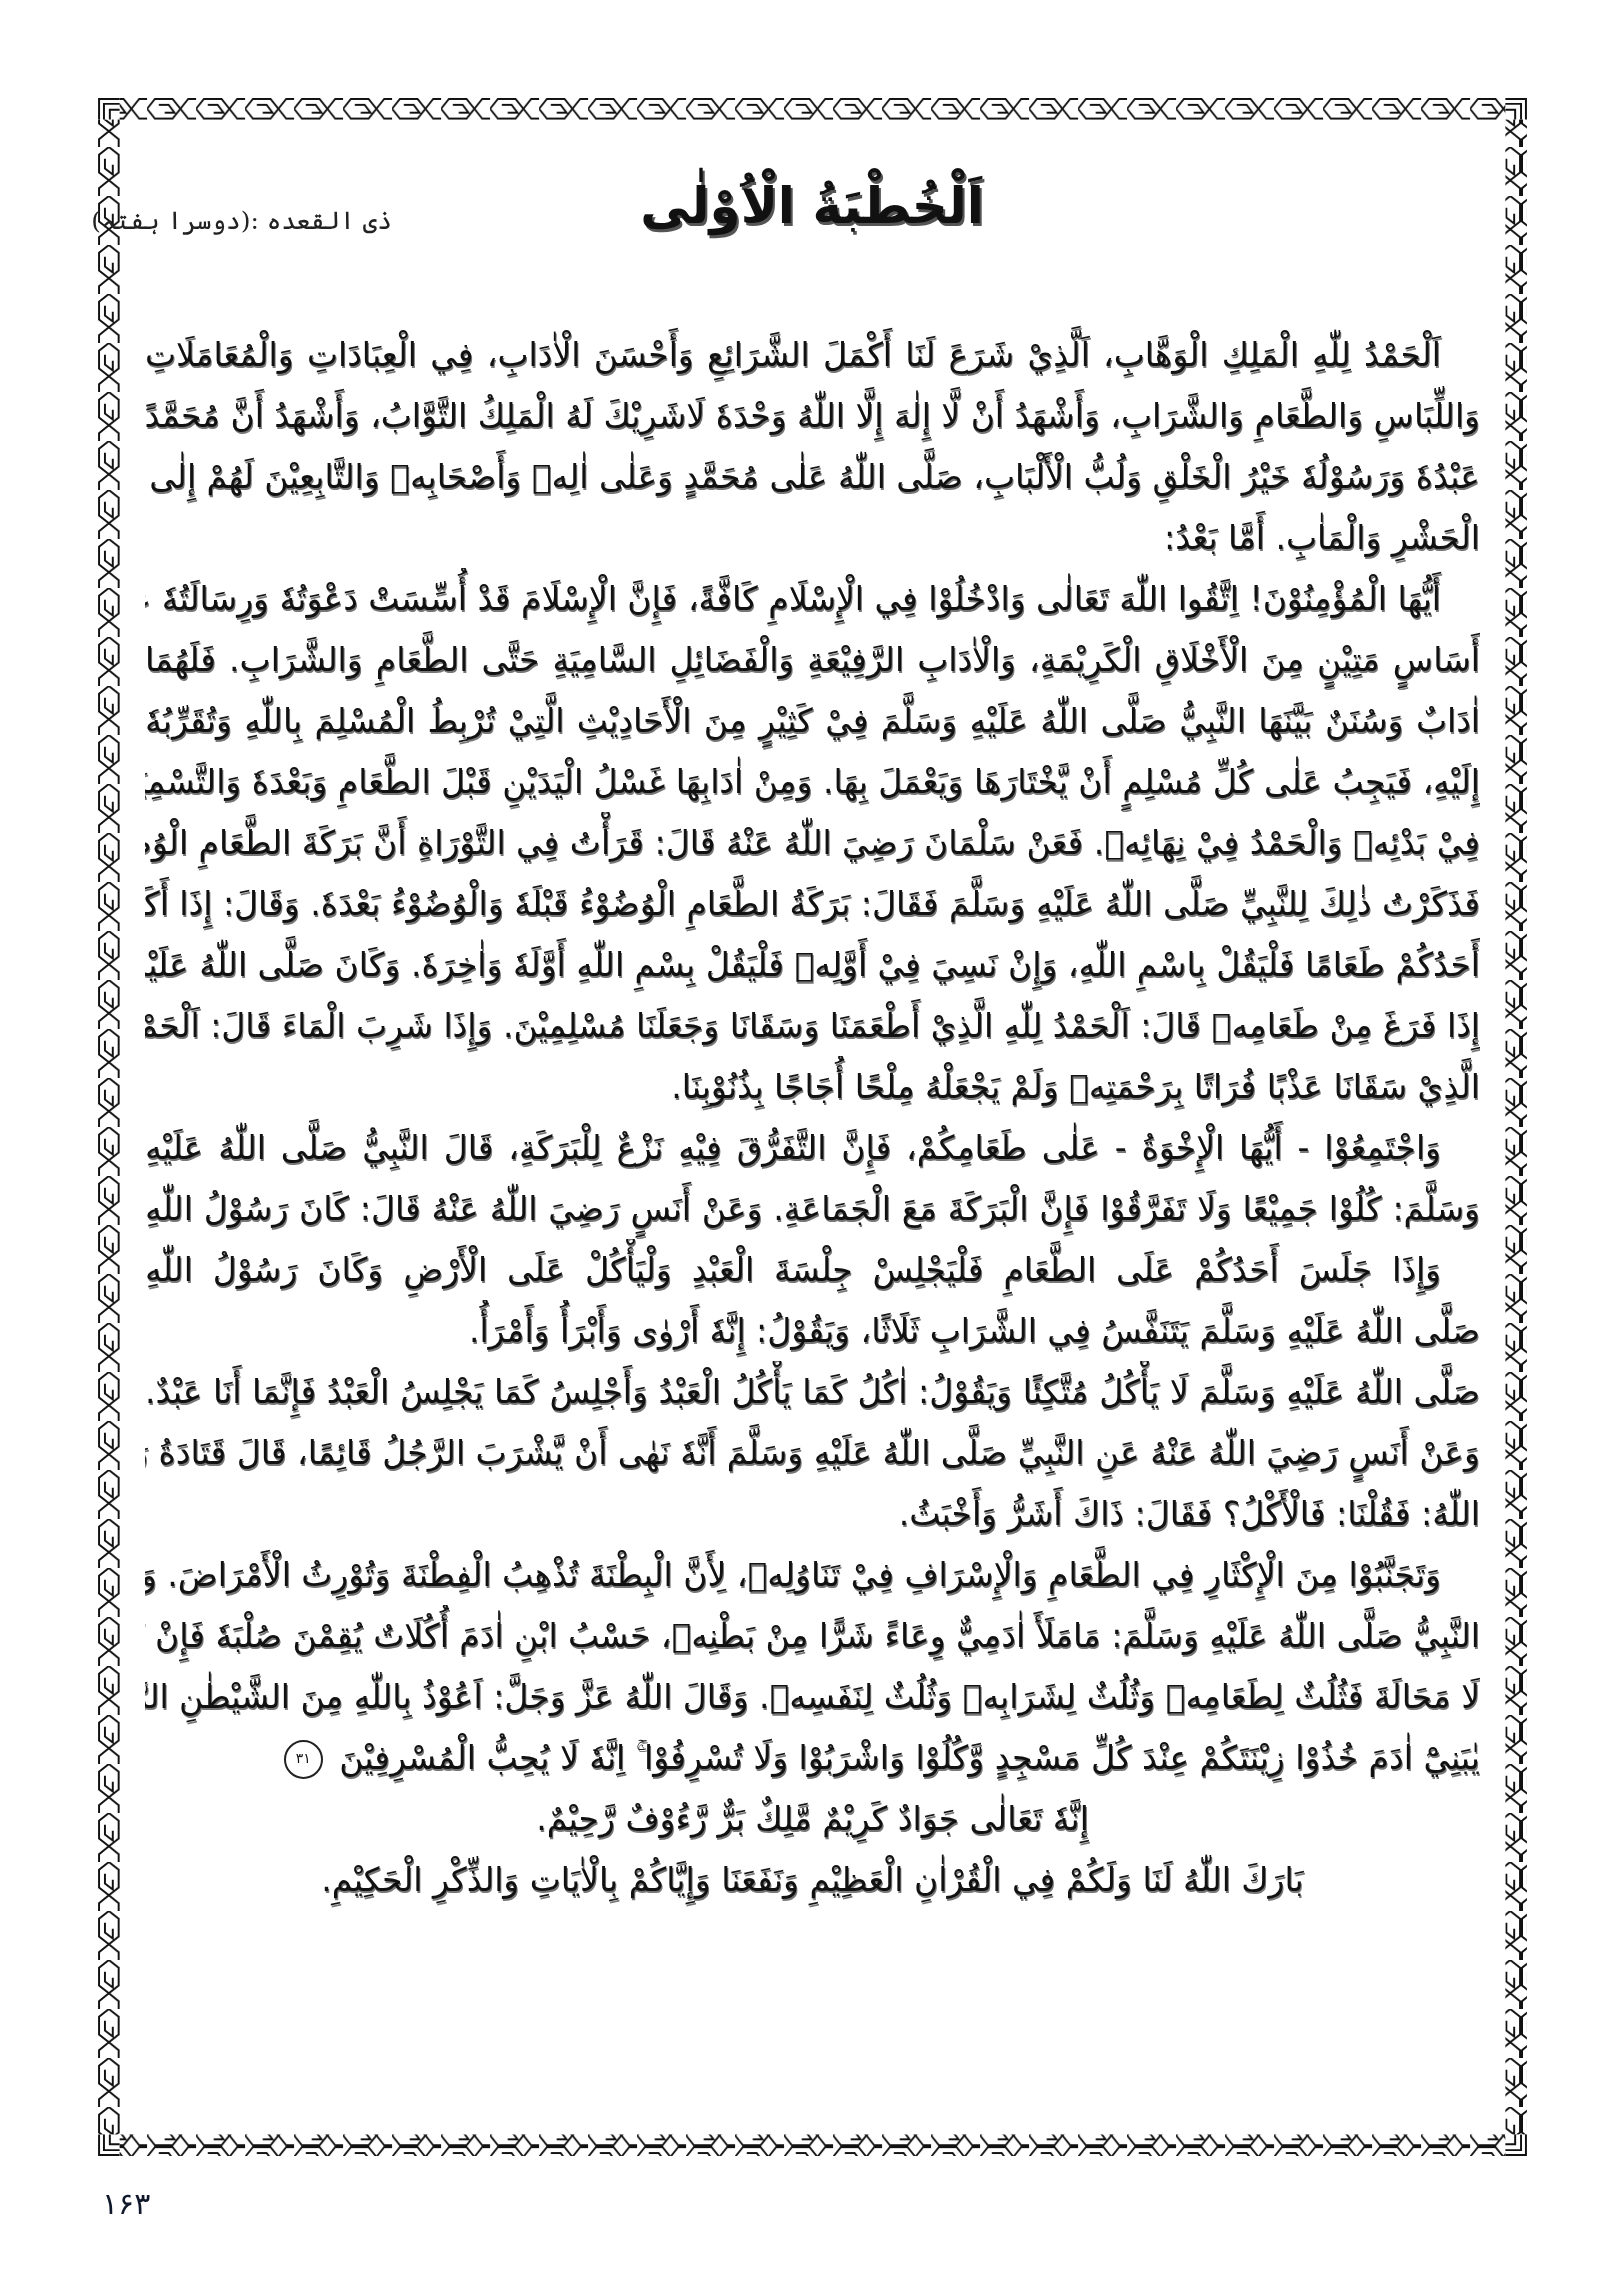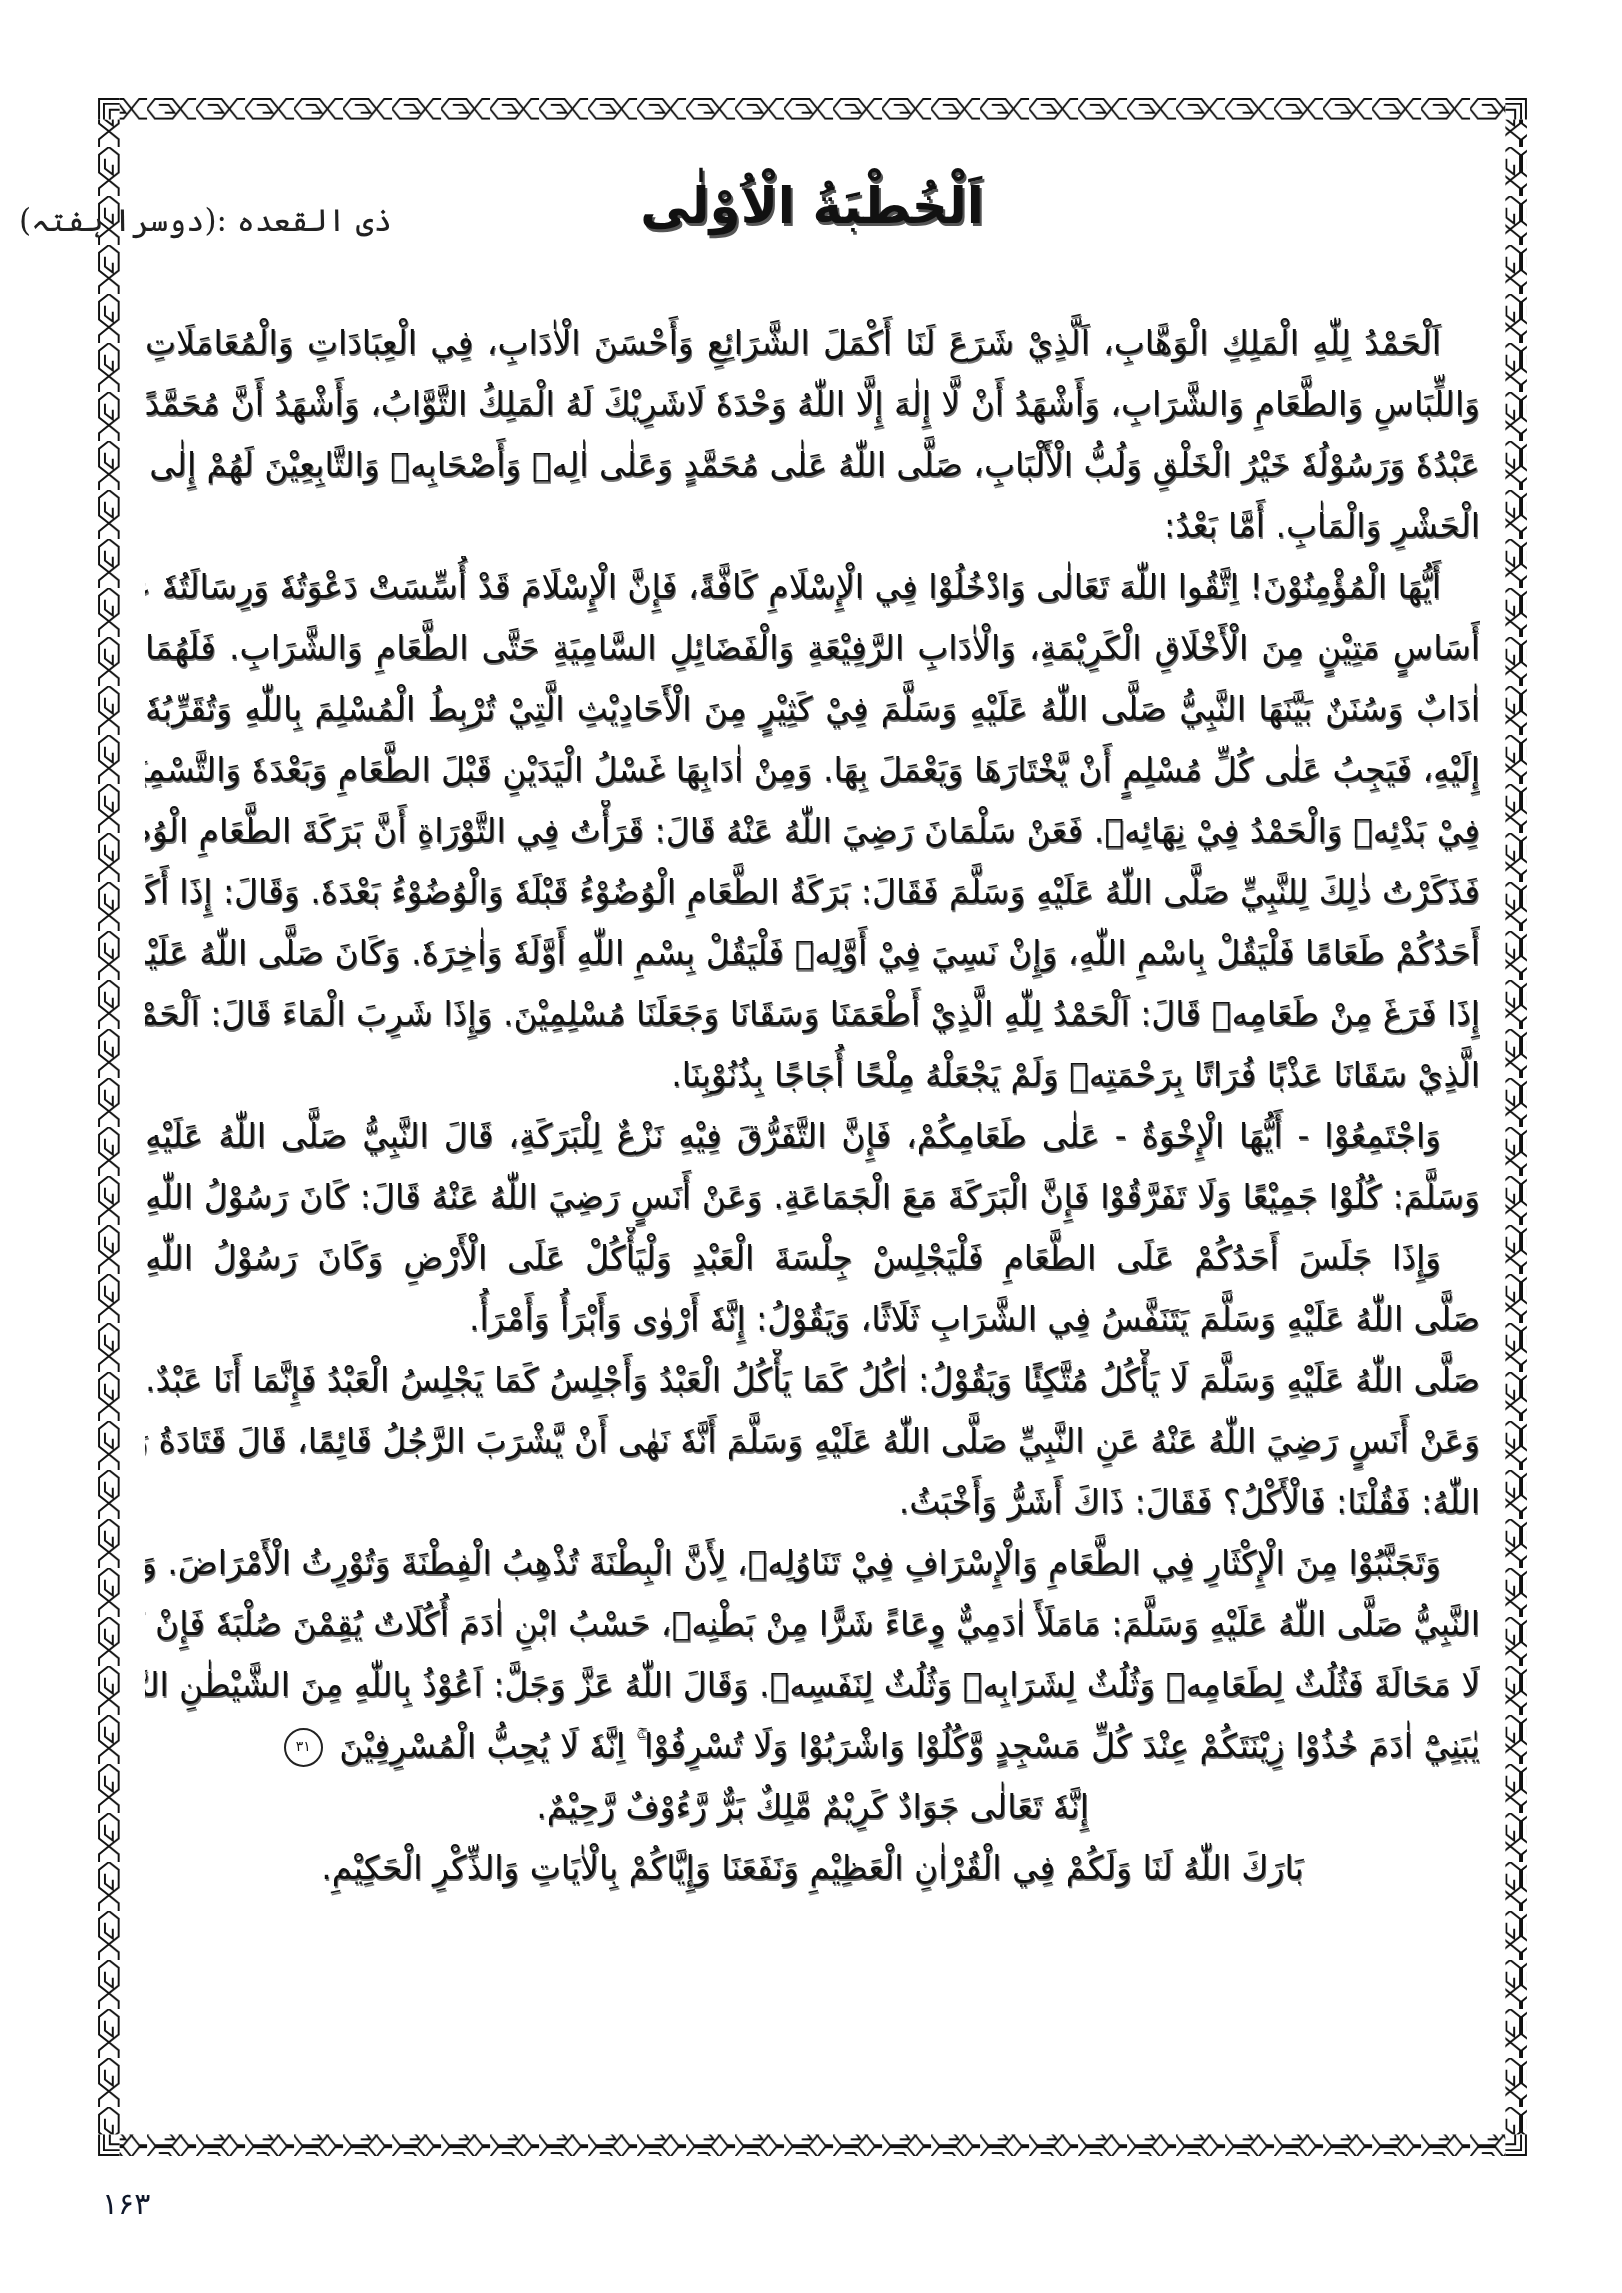--- a/index.html
+++ b/index.html
@@ -1,27 +1,27 @@
 <!DOCTYPE html>
 <html><head>
 <meta charset="utf-8">
 <style>
   html, body { margin:0; padding:0; background:#ffffff; }
   body { width:1622px; height:2294px; position:relative; overflow:hidden;
          font-family:"DejaVu Sans", sans-serif; color:#111; }
   .frame { position:absolute; left:98px; top:98px; width:1429px; height:2058px; box-sizing:border-box; }
   .frame svg { position:absolute; left:0; top:0; }
   .header-note { position:absolute; left:137px; top:196px; width:255px; height:49px;
-    font-family:"DejaVu Serif", serif; font-size:31px; direction:rtl; text-align:left;
+    font-family:"DejaVu Serif", serif; font-size:25px; direction:rtl; text-align:left;
     line-height:49px; white-space:nowrap; color:#222; }
   .title { position:absolute; left:469px; top:147px; width:686px; height:118px;
     font-family:"DejaVu Sans", sans-serif; font-weight:bold; font-size:50px; direction:rtl;
     text-align:center; line-height:118px; color:#111;
     text-shadow:2px 2.9px 0 #555; }
-  .body { position:absolute; left:145px; top:312px; width:1335px; }
+  .body { position:absolute; left:145px; top:324px; width:1335px; }
   .line { height:61px; line-height:61px; font-size:33px; direction:rtl; white-space:nowrap;
     overflow:hidden; text-shadow:1px 2px 0 #777; color:#111; font-family:"DejaVu Sans", sans-serif; }
   .line.justify { text-align:justify; text-align-last:justify; }
   .line.start { text-align:right; }
   .line.indent { padding-right:39px; }
   .line.center { text-align:center; }
   .verse-num { display:inline-block; width:35px; height:35px; border:2px double #222; border-radius:50%;
     font-size:14px; line-height:33px; text-align:center; vertical-align:middle; margin-right:5.9px; text-shadow:none; }
   .page-num { position:absolute; left:102px; top:2186px; font-size:30px; font-family:"DejaVu Sans", sans-serif;
     direction:rtl; color:#0f172a; }

